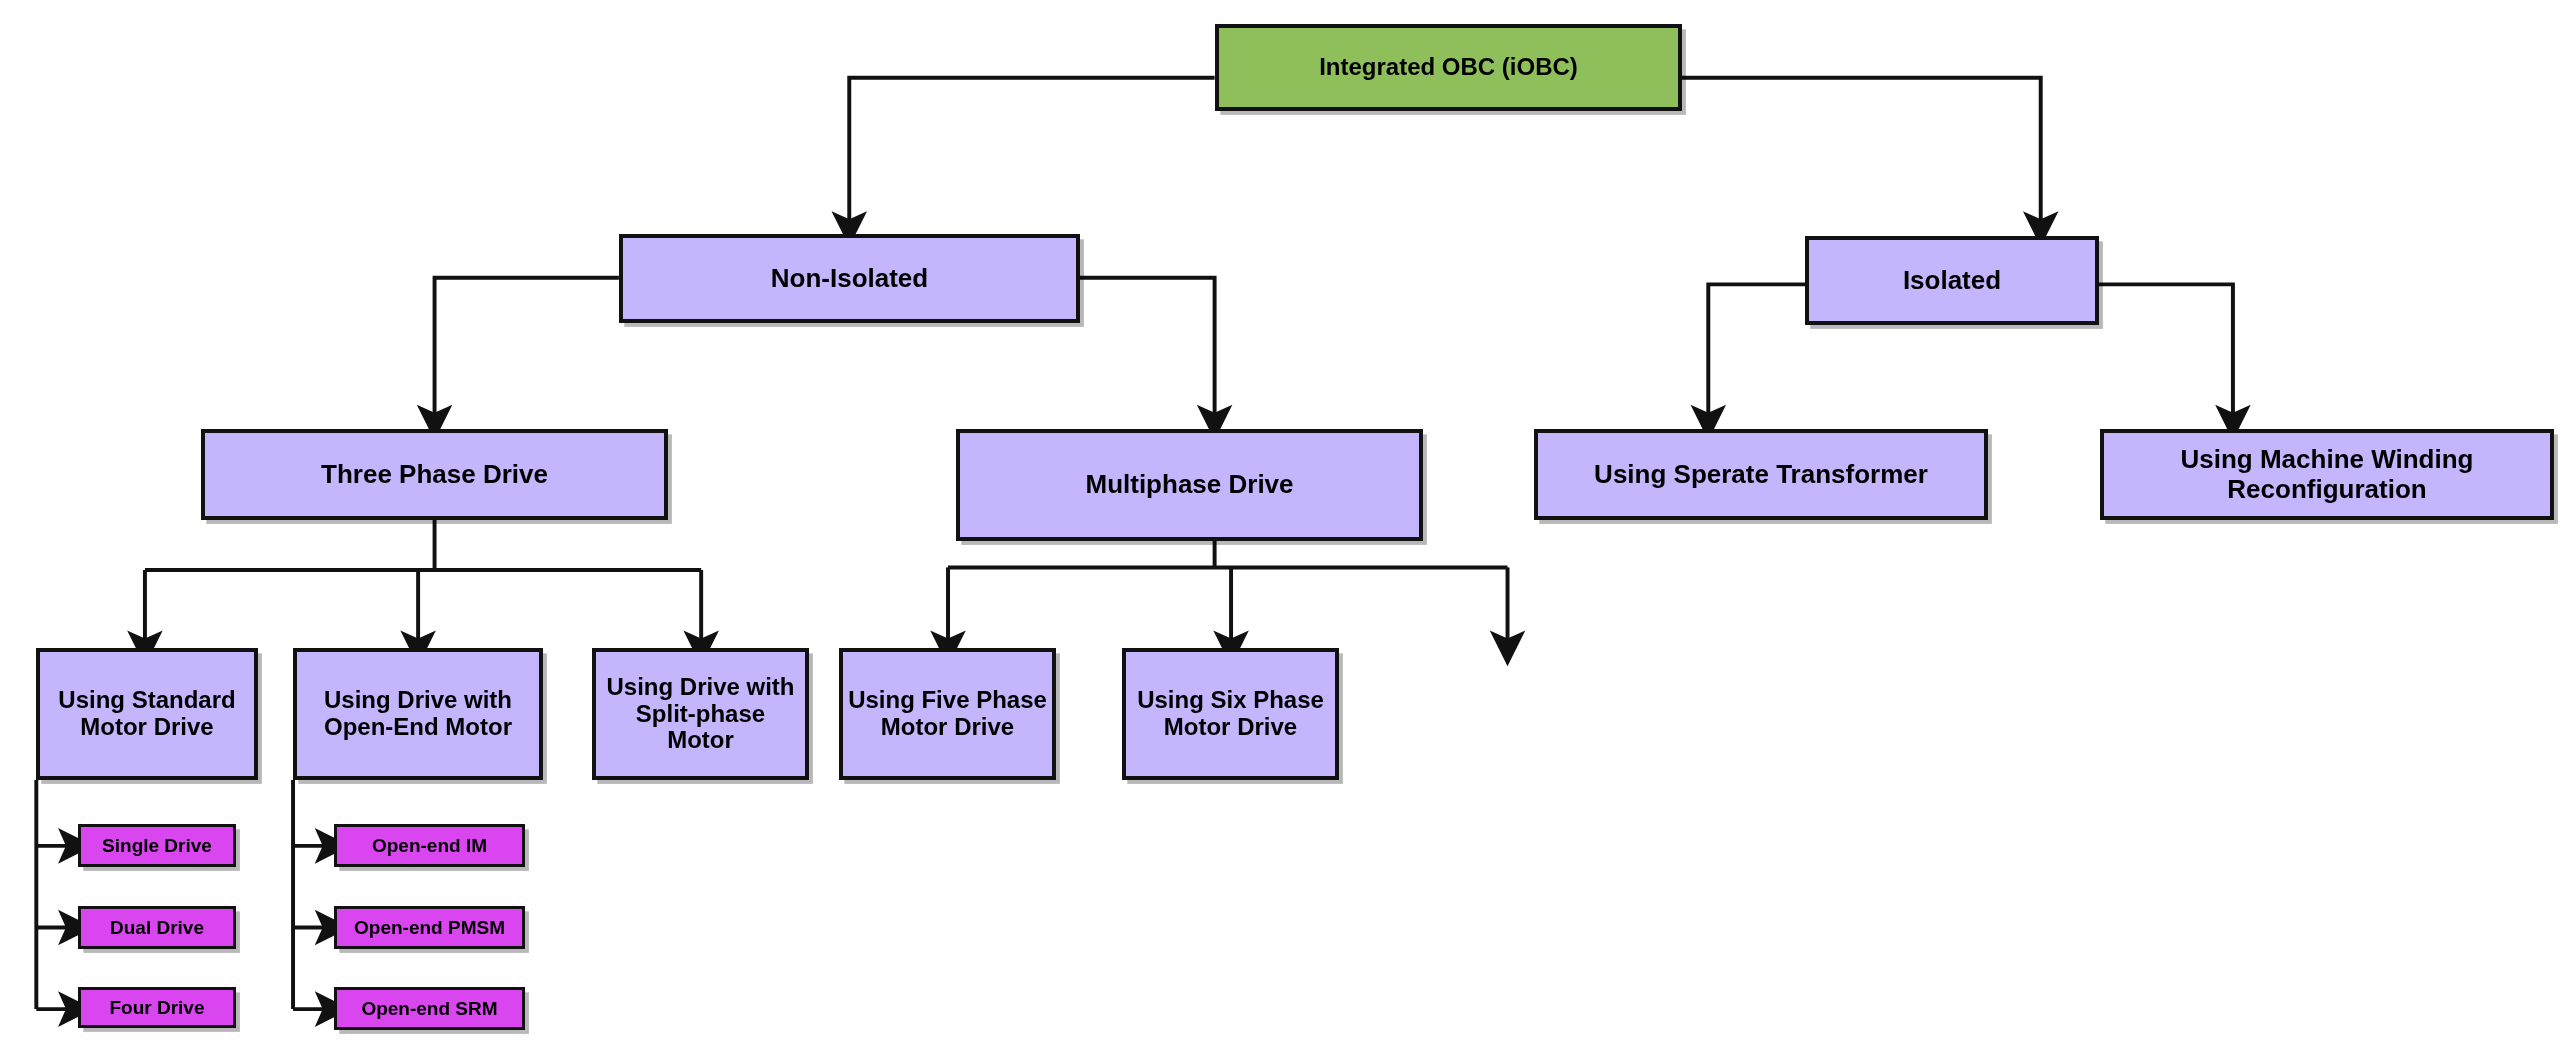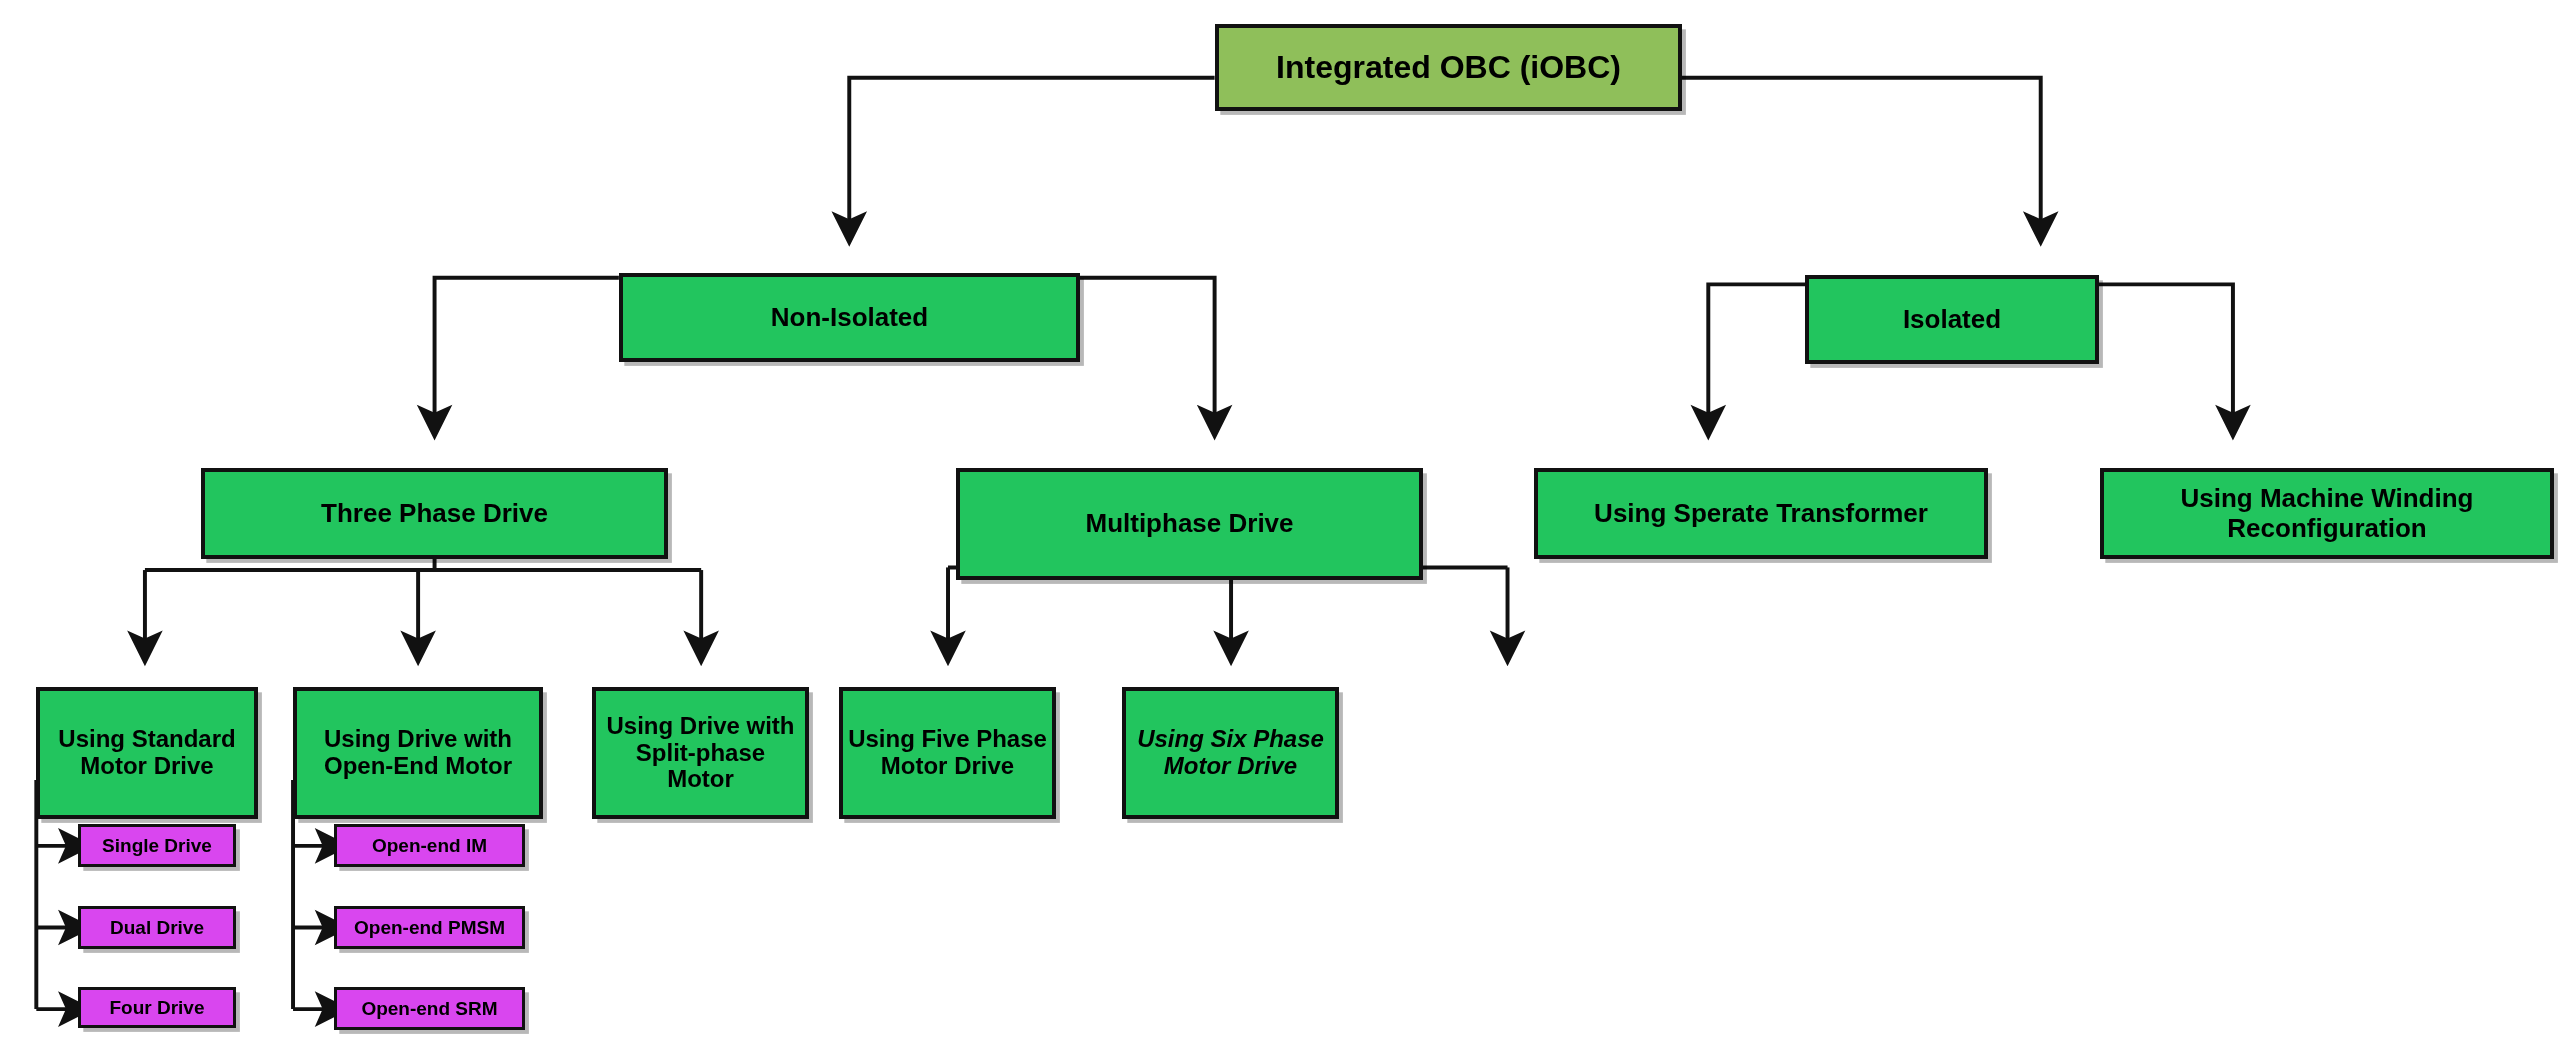--- a/index.html
+++ b/index.html
@@ -5,24 +5,24 @@
   html,body{margin:0;padding:0;background:#ffffff;}
   body{font-family:"Liberation Sans",sans-serif;}
   #stage{position:relative;width:2576px;height:1044px;background:#fff;overflow:hidden;}
   svg.wires{position:absolute;left:0;top:0;width:2576px;height:1044px;pointer-events:none;}
 
   .node{position:absolute;box-sizing:border-box;border:4px solid #111111;
         display:flex;align-items:center;justify-content:center;text-align:center;
         font-weight:bold;color:#000;line-height:1.12;
         box-shadow:4.6px 4.6px 0 -0.7px rgba(0,0,0,0.28);}
   .green{background:#8FBF5A;}
-  .blue{background:#22c55e;margin-top:39px;}
+  .blue{background:#c4b5fd;}
   .white{background:#d946ef;border-width:3.3px;}
 
-  .lvl0{font-size:32px;}
+  .lvl0{font-size:24px;}
   .lvl1{font-size:26px;}
   .lvl2{font-size:26px;}
   .lvl3{font-size:24px;}
   .leaf{font-size:19px;}
   .node span{display:block;padding:0 4px;}
 </style>
 </head>
 <body>
 
 <div id="stage">
@@ -112,21 +112,21 @@
   </div>
 
   <div class="node blue lvl3" style="left:592px;top:648px;width:217px;height:132px;">
     <span>Using Drive with Split-phase Motor</span>
   </div>
 
   <div class="node blue lvl3" style="left:839px;top:648px;width:217px;height:132px;">
     <span>Using Five Phase Motor Drive</span>
   </div>
 
-  <div class="node blue lvl3" style="left:1122px;top:648px;width:217px;height:132px;font-style:italic;">
+  <div class="node blue lvl3" style="left:1122px;top:648px;width:217px;height:132px;">
     <span>Using Six Phase Motor Drive</span>
   </div>
 
 
   <div class="node white leaf" style="left:78px;top:824px;width:158px;height:43px;">
     <span>Single Drive</span>
   </div>
   <div class="node white leaf" style="left:78px;top:906px;width:158px;height:43px;">
     <span>Dual Drive</span>
   </div>

